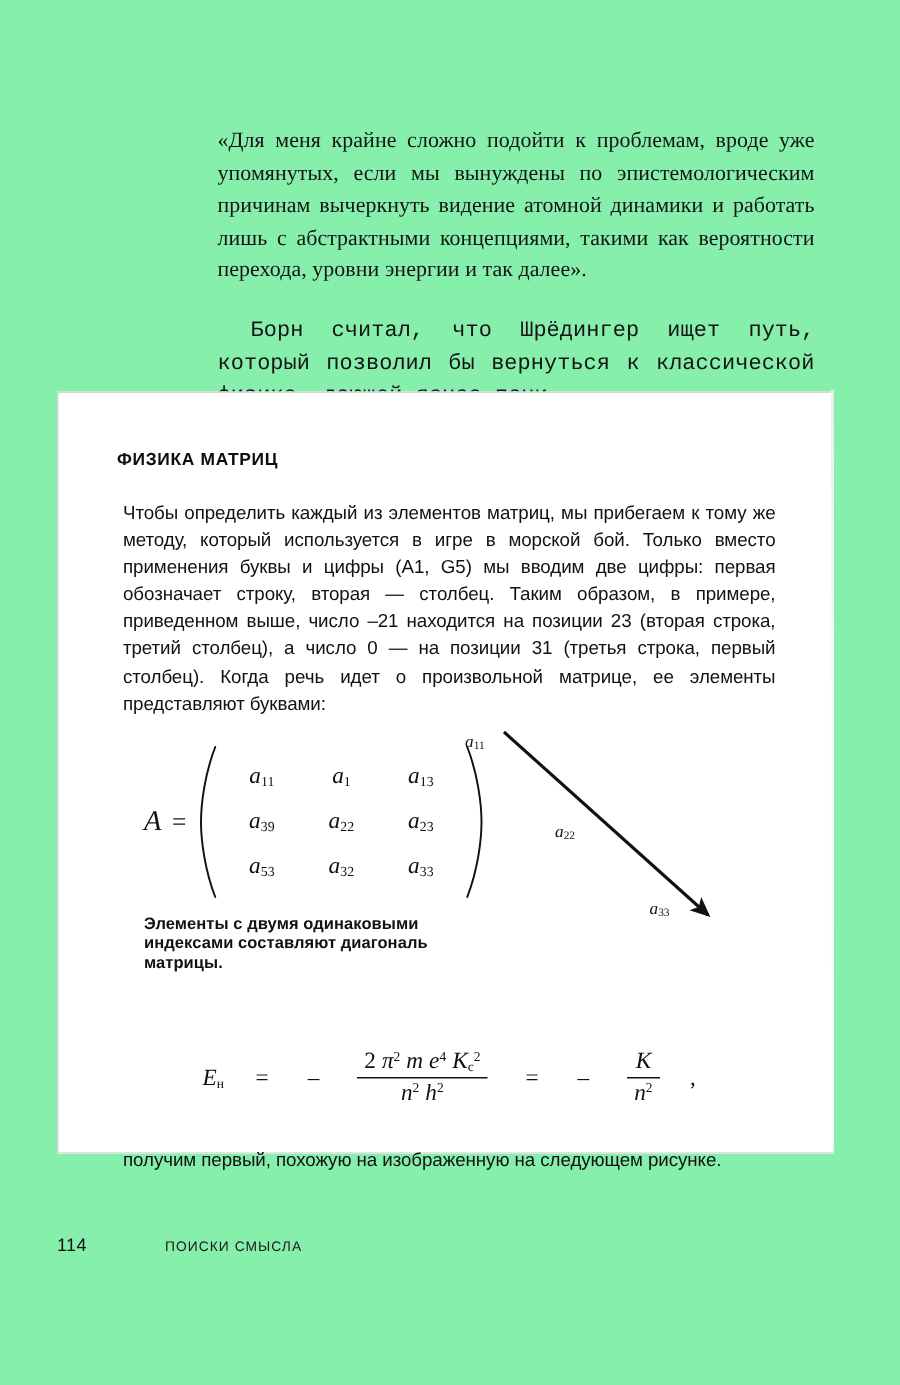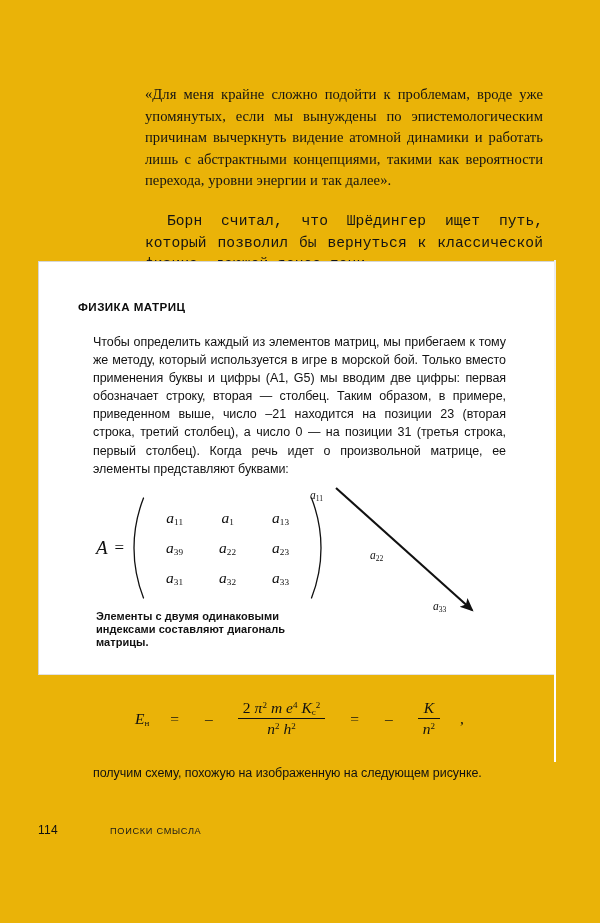--- a/index.html
+++ b/index.html
@@ -12,21 +12,21 @@
     height: 923px;
     position: relative;
     font-family: "Liberation Serif", serif;
     color: #111111;
     overflow: hidden;
   }
 
   .page {
     position: absolute;
     inset: 0;
-    background: #eab308;
+    background: #86efac;
   }
 
   
   .top-text {
     position: absolute;
     left: 145px;
     top: 84px;
     width: 398px;
   }
   .serif-p {
@@ -43,21 +43,21 @@
     margin-top: 19px;
     font-family: Liberation Mono, monospace;
   }
 
   
   .callout {
     position: absolute;
     left: 38px;
     top: 261px;
     width: 518px;
-    height: 414px;
+    height: 508px;
     background: #ffffff;
     border-top: 1.5px solid #d6d6d6;
     border-left: 1.5px solid #d6d6d6;
     border-right: 1px solid #f1f1f1;
     border-bottom: 1.5px solid #e2e2e2;
     box-sizing: border-box;
   }
   
   .callout::after {
     content: "";
@@ -85,21 +85,21 @@
     color: #0d0d0d;
     margin: 0 0 20px 0;
   }
 
   .sans-p {
     font-family: "Liberation Sans", sans-serif;
     font-size: 12.5px;
     line-height: 18.1px;
     text-align: justify;
     color: #111111;
-    margin: 15px;
+    margin: 4px;
     letter-spacing: -0.05px;
   }
   .sans-p.indent { text-indent: 18px; }
 
   
   .figure {
     position: relative;
     height: 178px;
     margin-top: 16px;
   }
@@ -285,21 +285,21 @@
             </svg>
           </span>
 
           <div class="mat-grid">
             <span class="mat-cell"><i>a</i><sub>11</sub></span>
             <span class="mat-cell"><i>a</i><sub>1</sub></span>
             <span class="mat-cell"><i>a</i><sub>13</sub></span>
             <span class="mat-cell"><i>a</i><sub>39</sub></span>
             <span class="mat-cell"><i>a</i><sub>22</sub></span>
             <span class="mat-cell"><i>a</i><sub>23</sub></span>
-            <span class="mat-cell"><i>a</i><sub>31</sub></span>
+            <span class="mat-cell"><i>a</i><sub>53</sub></span>
             <span class="mat-cell"><i>a</i><sub>32</sub></span>
             <span class="mat-cell"><i>a</i><sub>33</sub></span>
           </div>
 
           <span class="bracket">
             <svg width="13" height="104" viewBox="0 0 13 104" aria-hidden="true">
               <path d="M1.5 2 C8.5 20, 11 40, 11 52 C11 64, 8.5 84, 1.5 102" fill="none" stroke="#111111" stroke-width="1.3" stroke-linecap="round"></path>
             </svg>
           </span>
         </div>
@@ -341,21 +341,21 @@
           <span class="op plain">–</span>
           <span class="frac">
             <span class="num"><i>K</i></span>
             <span class="bar"></span>
             <span class="den"><i>n</i><sup>2</sup></span>
           </span>
           <span class="plain">,</span>
         </span>
       </div>
 
-      <p class="sans-p closing-p">получим схему, похожую на изображенную на следующем рисунке.</p>
+      <p class="sans-p closing-p">получим первый, похожую на изображенную на следующем рисунке.</p>
 
     </div>
   </div>
 
   <div class="footer">
     <span class="folio">114</span>
     <span class="running-head">ПОИСКИ СМЫСЛА</span>
   </div>
 
 </div>

